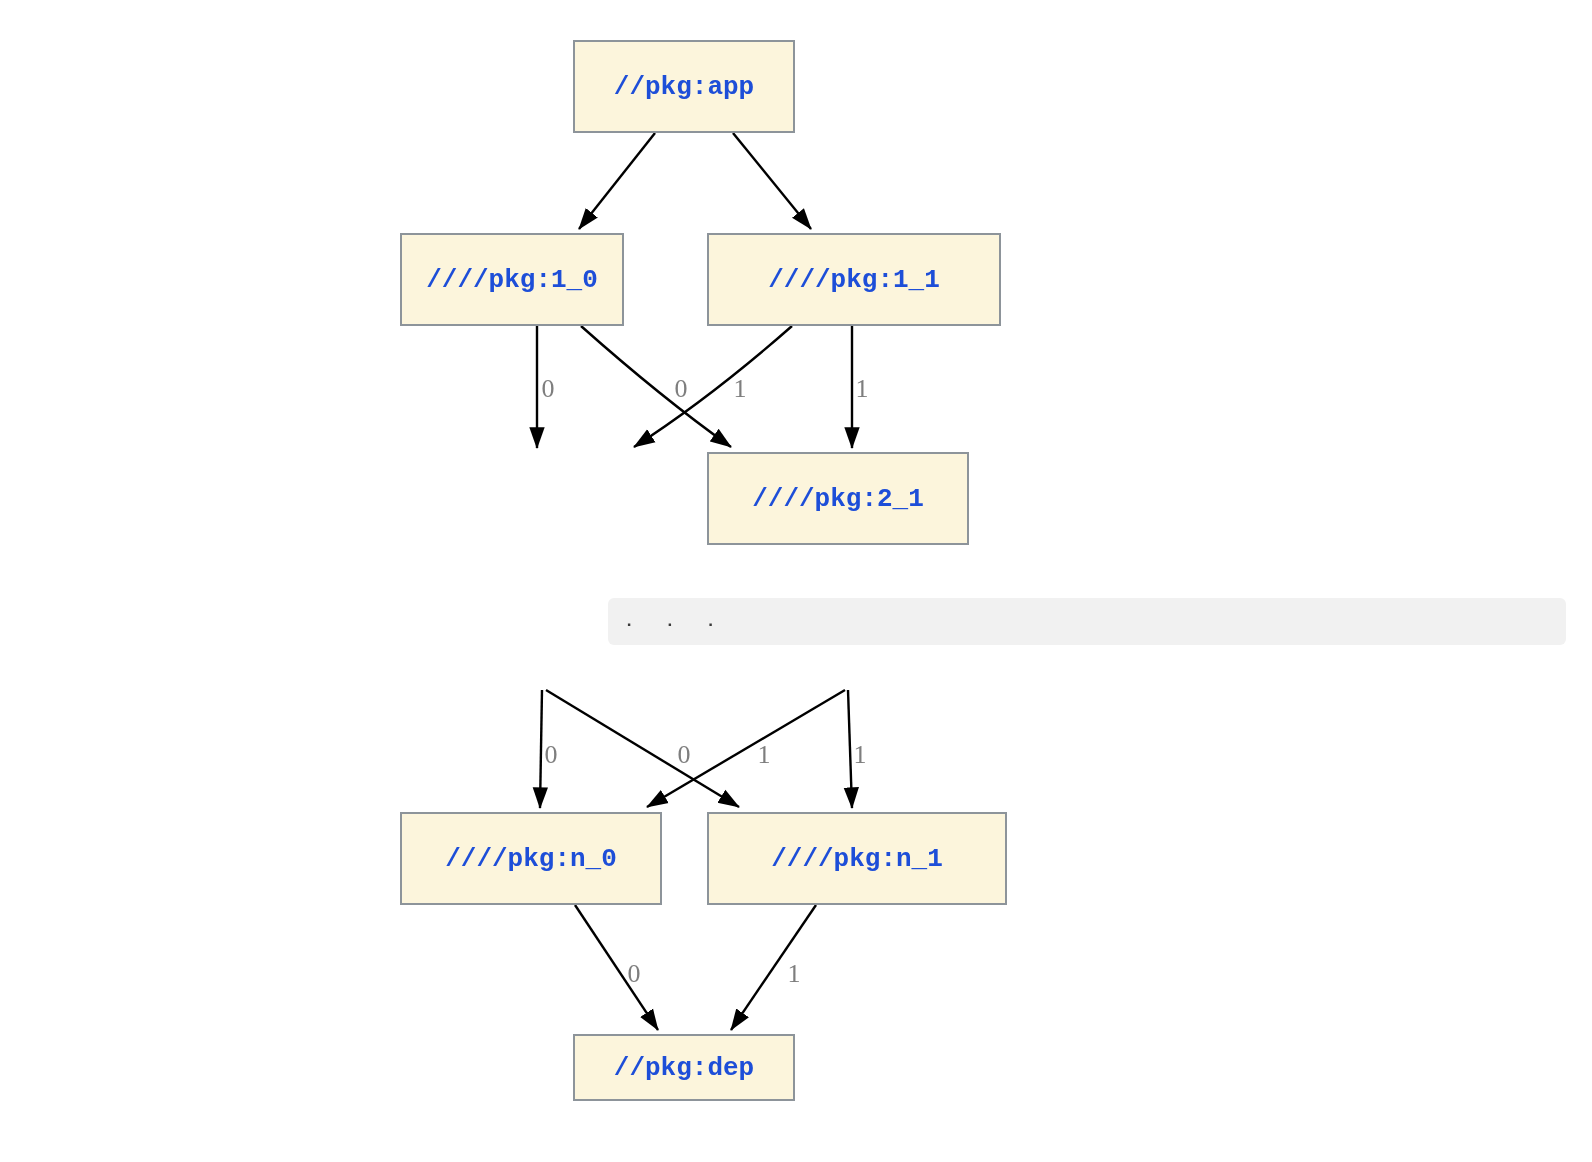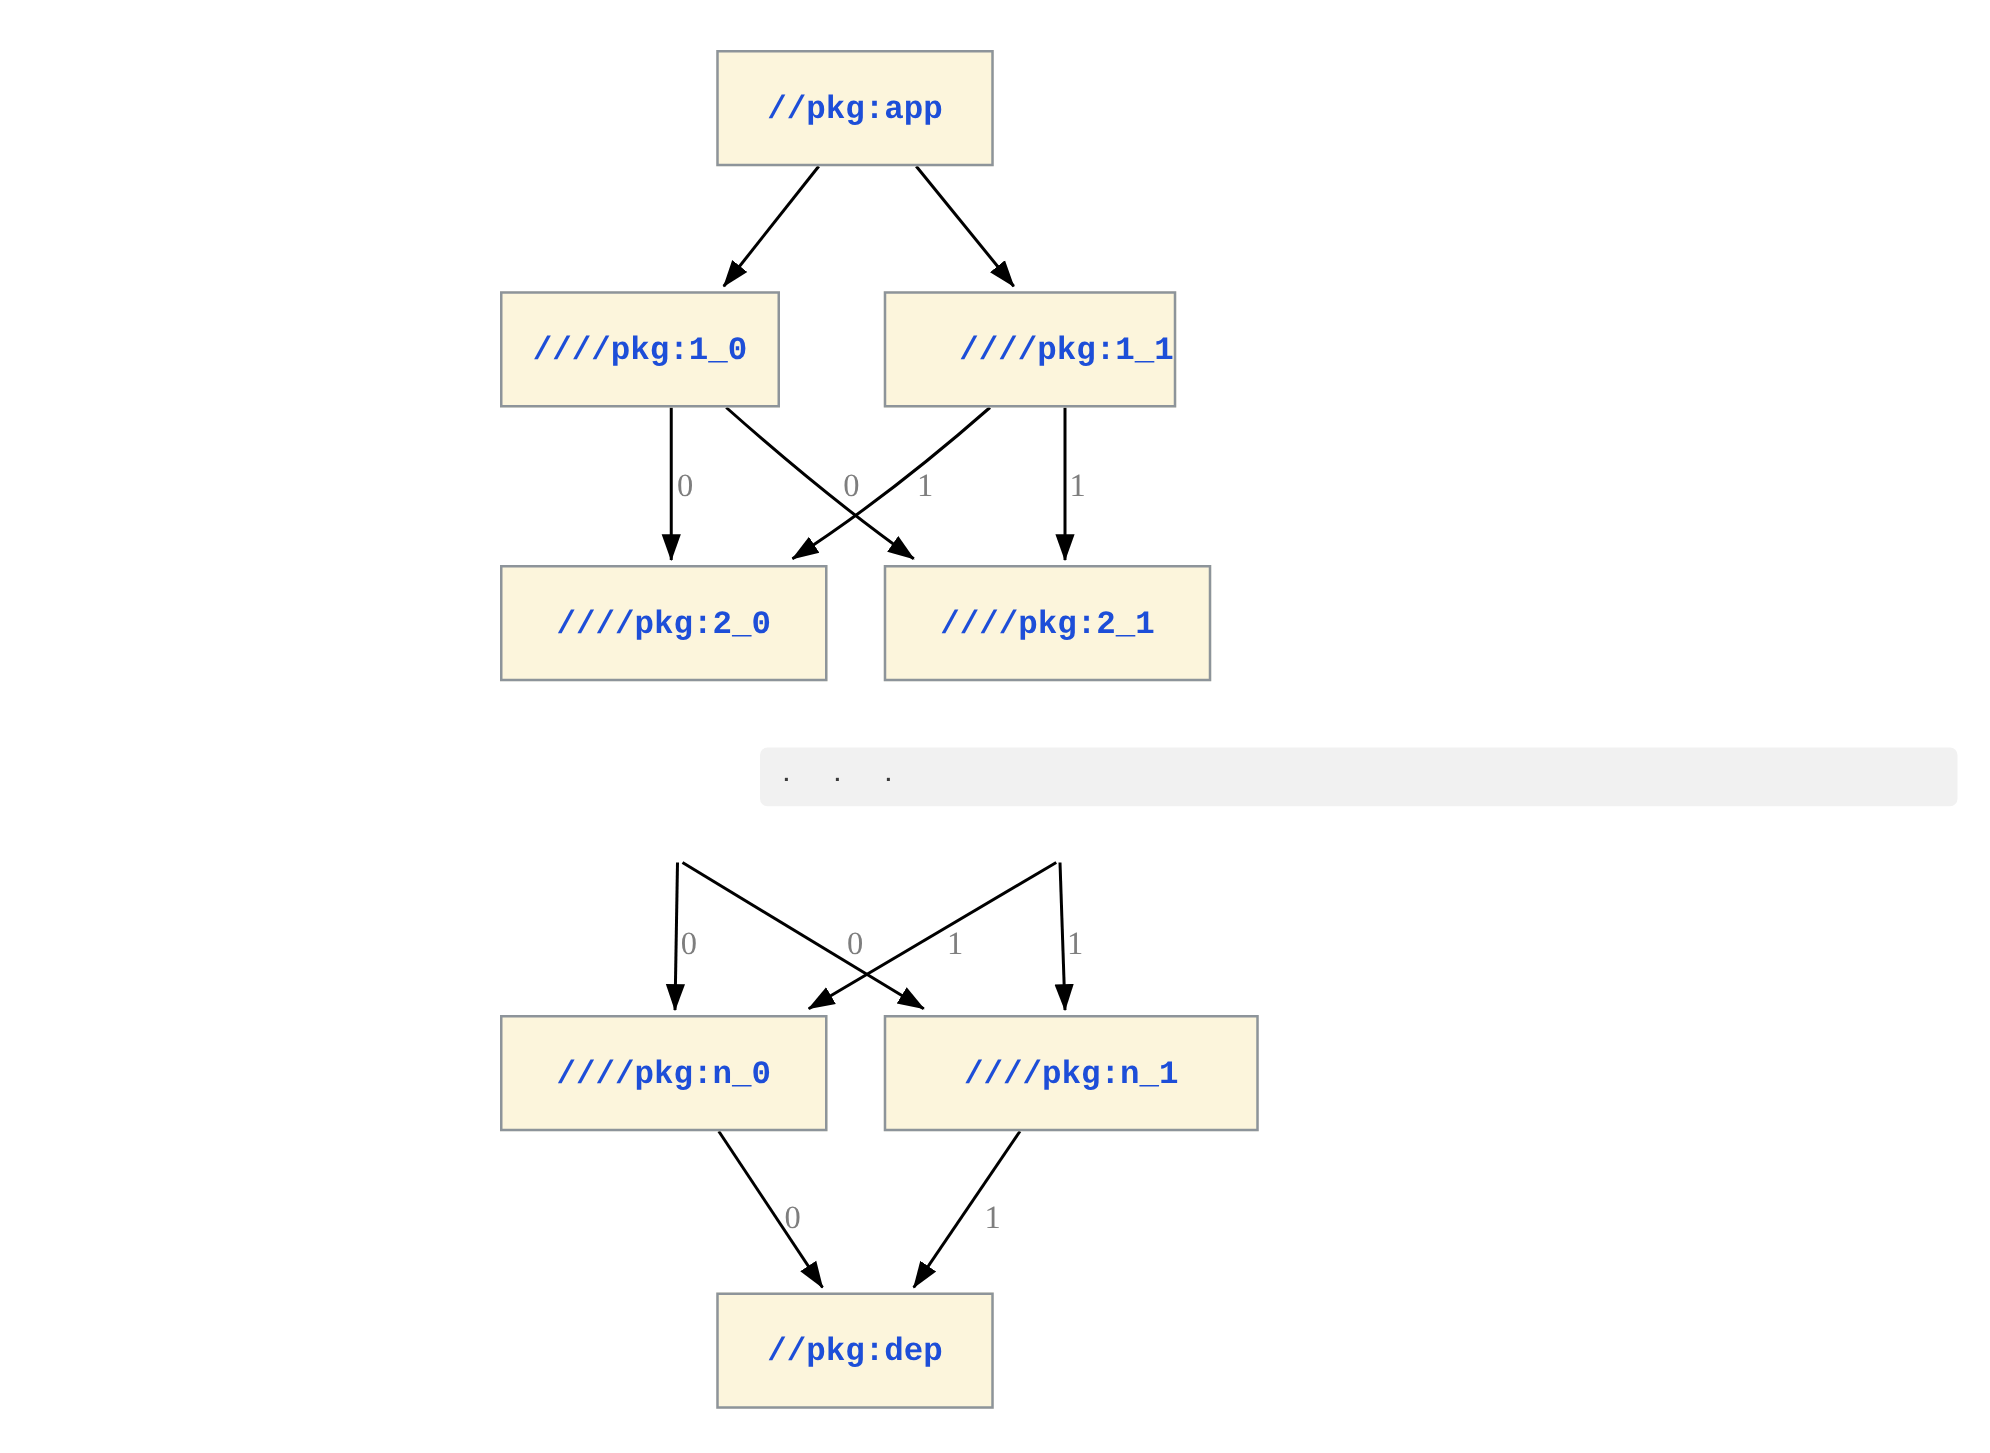--- a/index.html
+++ b/index.html
@@ -41,26 +41,26 @@
     align-items: center;
     justify-content: center;
     font-family: "Liberation Mono", monospace;
     font-weight: bold;
     font-size: 26px;
     color: #1d4ed8;
     white-space: nowrap;
   }
   .node-app { left: 573px; top: 40px;   width: 222px; height: 93px; }
   .node-1_0 { left: 400px; top: 233px;  width: 224px; height: 93px; }
-  .node-1_1 { left: 707px; top: 233px;  width: 234px; height: 93px; justify-content: flex-end; }
+  .node-1_1 { left: 707px; top: 233px;  width: 294px; height: 93px; }
   .node-2_0 { left: 400px; top: 452px;  width: 262px; height: 93px; }
   .node-2_1 { left: 707px; top: 452px;  width: 262px; height: 93px; }
   .node-n_0 { left: 400px; top: 812px;  width: 262px; height: 93px; }
   .node-n_1 { left: 707px; top: 812px;  width: 300px; height: 93px; }
-  .node-dep { left: 573px; top: 1034px; width: 222px; height: 93px; }
+  .node-dep { left: 573px; top: 1034px; width: 222px; height: 67px; }
   .code-band {
     position: absolute;
     left: 608px;
     top: 598px;
     width: 958px;
     height: 47px;
     background: #f1f1f1;
     border-radius: 6px;
     box-sizing: border-box;
     padding-left: 16px;
@@ -113,23 +113,20 @@
 
   <div class="graph-node node-app">
     <span>//pkg:app</span>
   </div>
   <div class="graph-node node-1_0">
     <span>////pkg:1_0</span>
   </div>
   <div class="graph-node node-1_1">
     <span>////pkg:1_1</span>
   </div>
-  <div class="graph-node node-2_0">
-    <span>////pkg:2_0</span>
-  </div>
   <div class="graph-node node-2_1">
     <span>////pkg:2_1</span>
   </div>
   <div class="graph-node node-n_0">
     <span>////pkg:n_0</span>
   </div>
   <div class="graph-node node-n_1">
     <span>////pkg:n_1</span>
   </div>
   <div class="graph-node node-dep">

